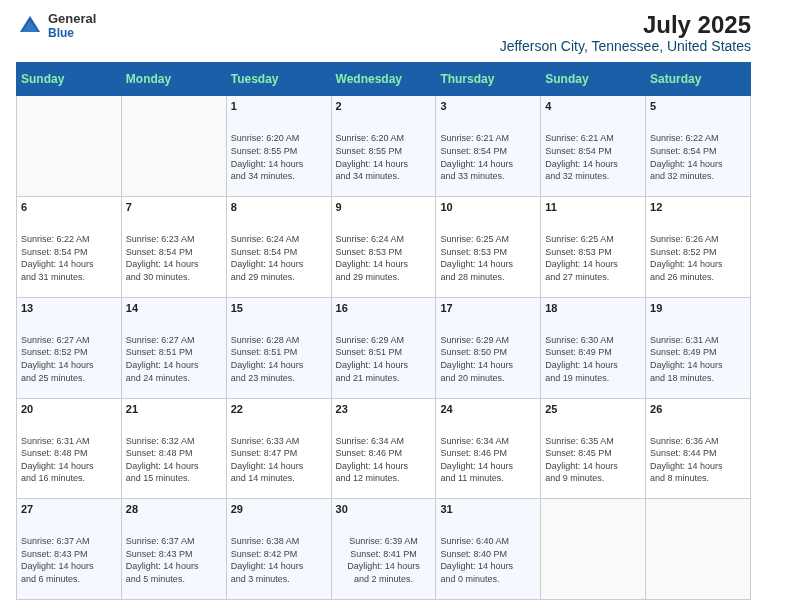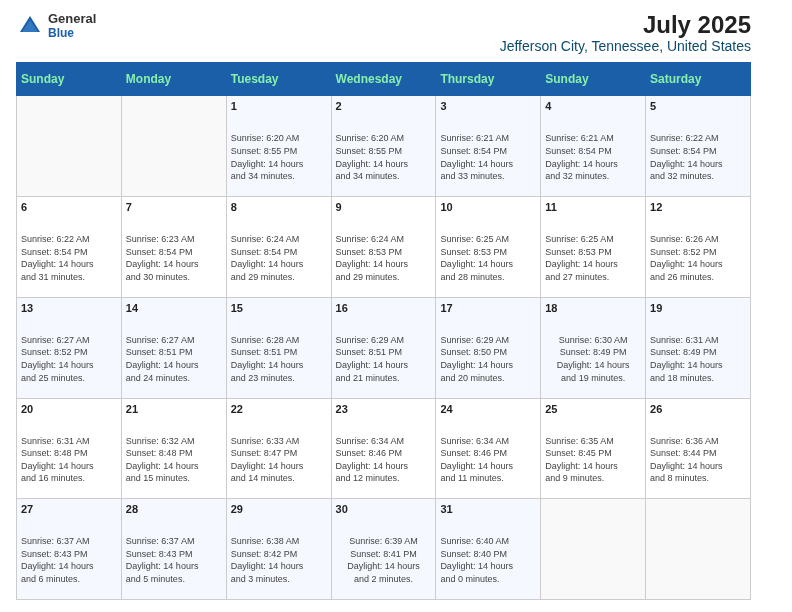--- a/index.html
+++ b/index.html
@@ -263,21 +263,21 @@
           </td>
           <td>
             <span class="day-num">17</span>
             <div class="day-info" style="white-space: pre-line;">Sunrise: 6:29 AM
 Sunset: 8:50 PM
 Daylight: 14 hours
 and 20 minutes.</div>
           </td>
           <td>
             <span class="day-num">18</span>
-            <div class="day-info" style="white-space: pre-line; text-align: center;">Sunrise: 6:30 AM
+            <div class="day-info" style="white-space: pre-line;">Sunrise: 6:30 AM
 Sunset: 8:49 PM
 Daylight: 14 hours
 and 19 minutes.</div>
           </td>
           <td>
             <span class="day-num">19</span>
             <div class="day-info" style="white-space: pre-line;">Sunrise: 6:31 AM
 Sunset: 8:49 PM
 Daylight: 14 hours
 and 18 minutes.</div>

